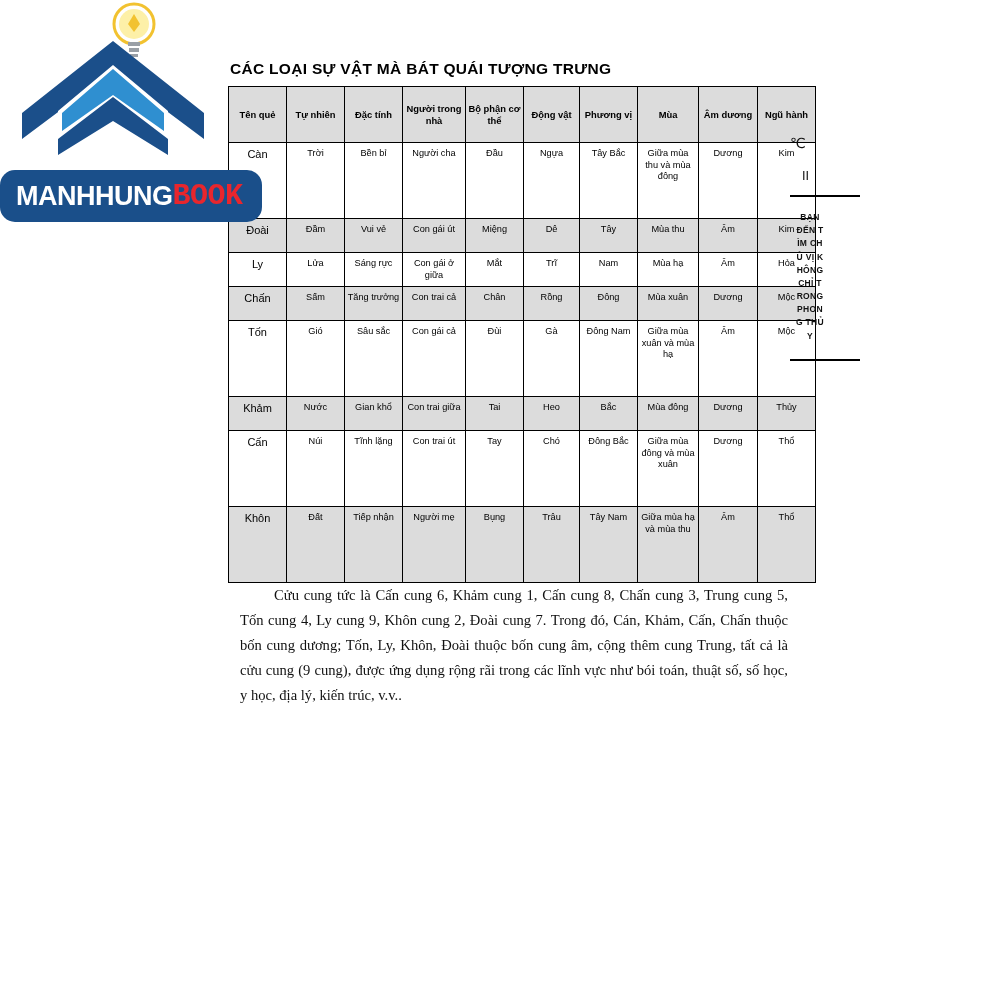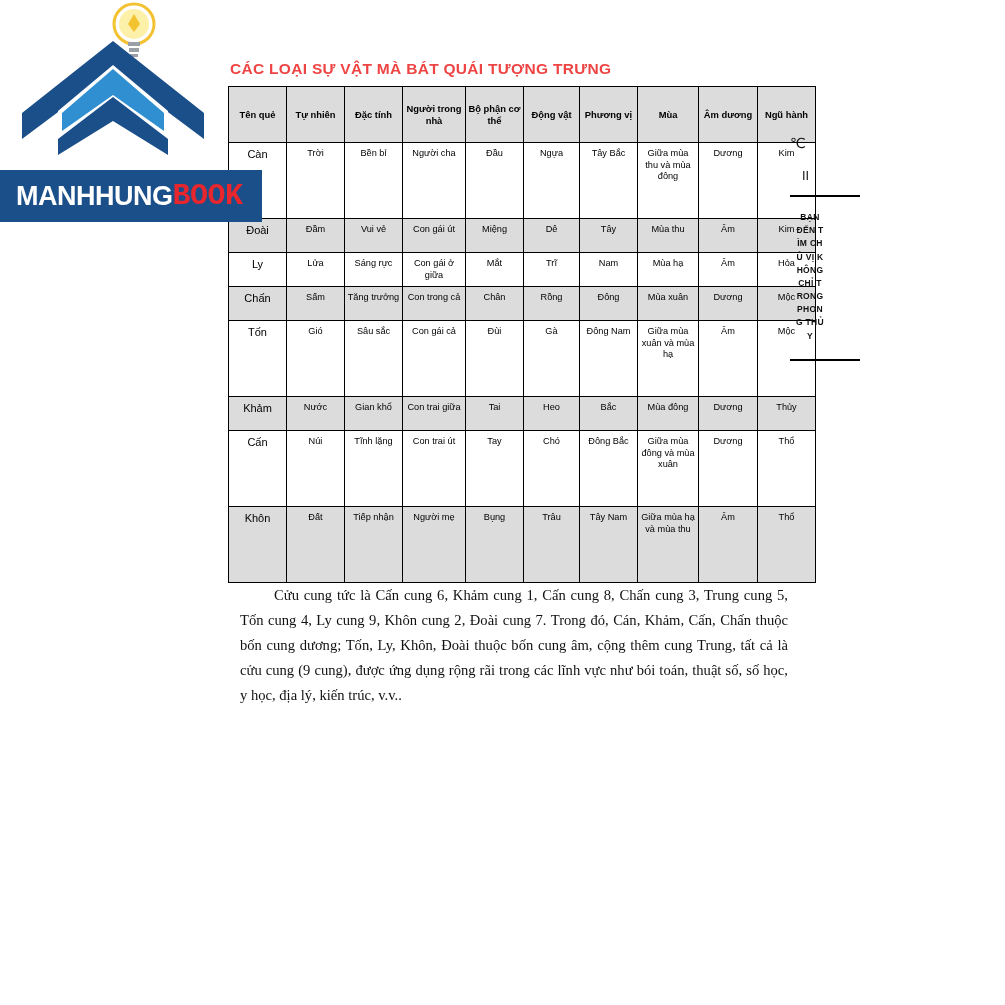--- a/index.html
+++ b/index.html
@@ -42,20 +42,21 @@
     position: absolute;
     left: 0;
     top: 170px;
     width: 262px;
     height: 52px;
     background: #1a4f8a;
     display: flex;
     align-items: center;
     padding-left: 16px;
     box-sizing: border-box;
+    border-radius: 15px;
   }
   #brandbar .b1 {
     color: #ffffff;
     font-size: 27px;
     font-weight: bold;
     letter-spacing: -0.5px;
     font-family: "Liberation Sans", sans-serif;
   }
   #brandbar .b2 {
     color: #e8262d;
@@ -70,21 +71,21 @@
     position: absolute;
     left: 228px;
     top: 60px;
     width: 640px;
   }
   .section-title {
     font-family: "Liberation Sans", sans-serif;
     font-weight: bold;
     font-size: 15.5px;
     letter-spacing: 0.3px;
-    color: #ef4444;
+    color: #000000;
     margin: 0 0 8px 2px;
   }
 
   
   table.bagua {
     border-collapse: collapse;
     width: 548px;
     table-layout: fixed;
     background: #dcdcdc;
   }
@@ -258,21 +259,21 @@
         <td>Trĩ</td>
         <td>Nam</td>
         <td>Mùa hạ</td>
         <td>Âm</td>
         <td>Hỏa</td>
       </tr>
       <tr class="r-mid">
         <td class="first">Chấn</td>
         <td>Sấm</td>
         <td>Tăng trưởng</td>
-        <td>Con trong cả</td>
+        <td>Con trai cả</td>
         <td>Chân</td>
         <td>Rồng</td>
         <td>Đông</td>
         <td>Mùa xuân</td>
         <td>Dương</td>
         <td>Mộc</td>
       </tr>
       <tr class="white r-tall">
         <td class="first">Tốn</td>
         <td>Gió</td>

